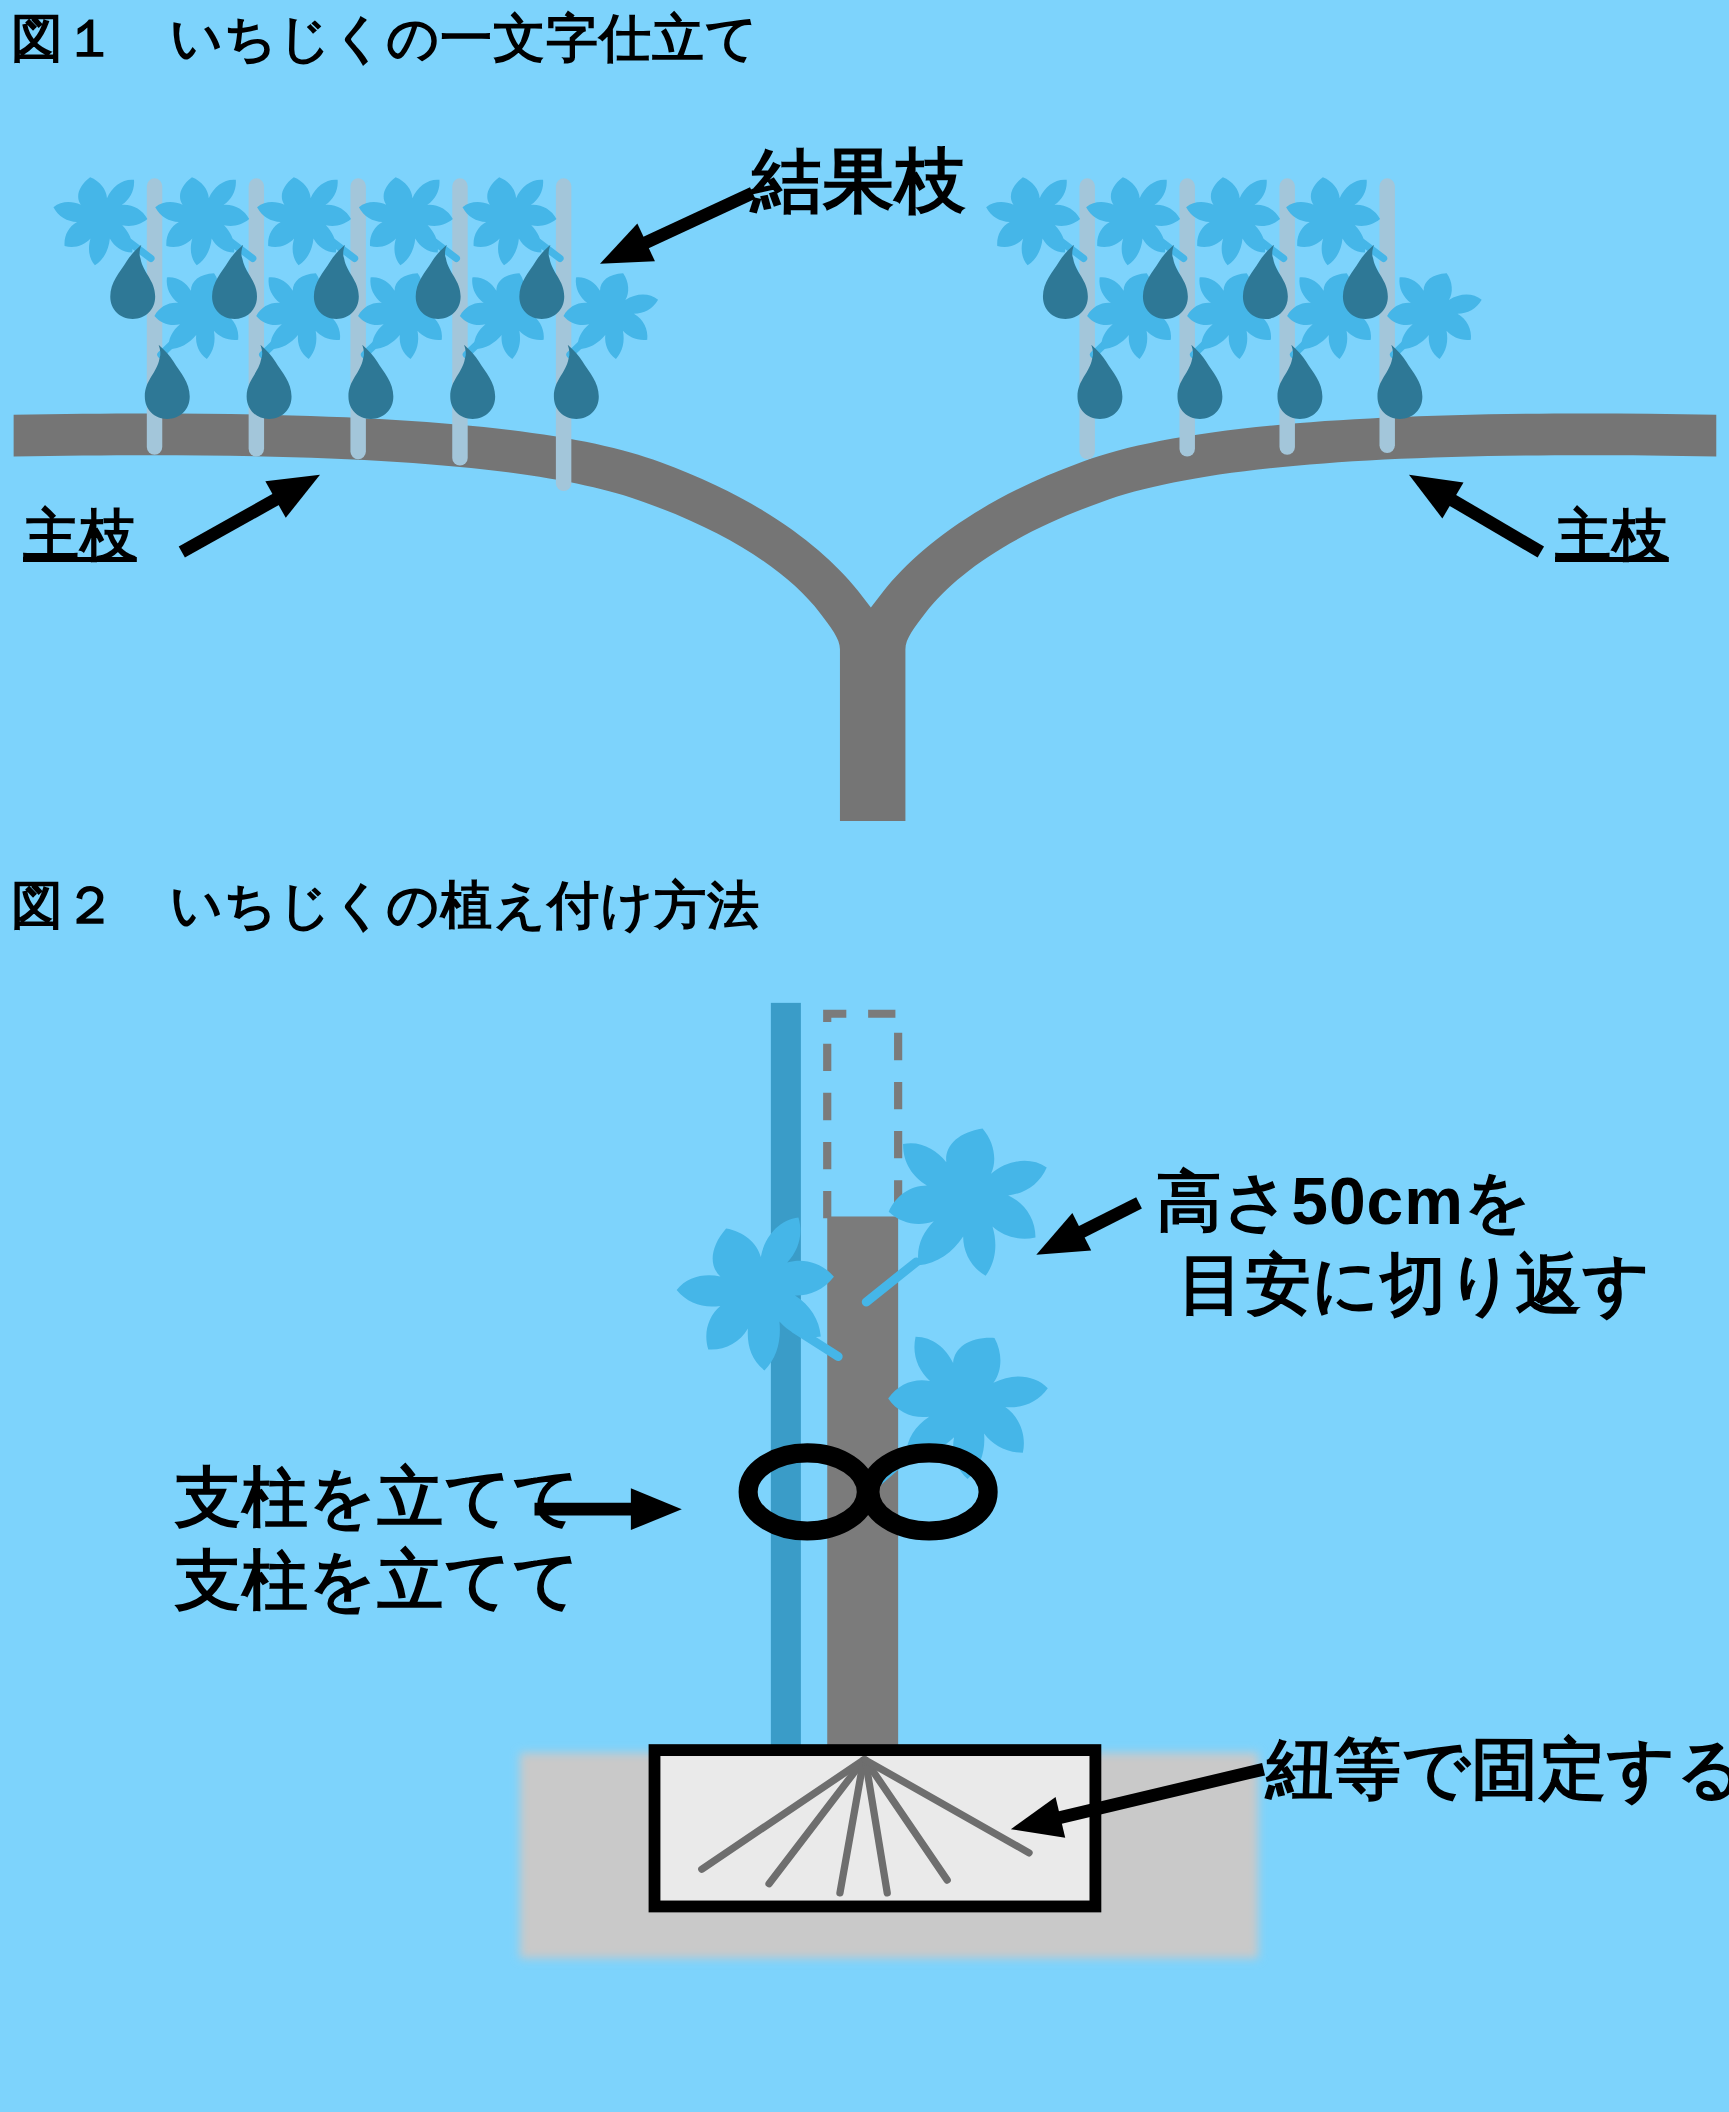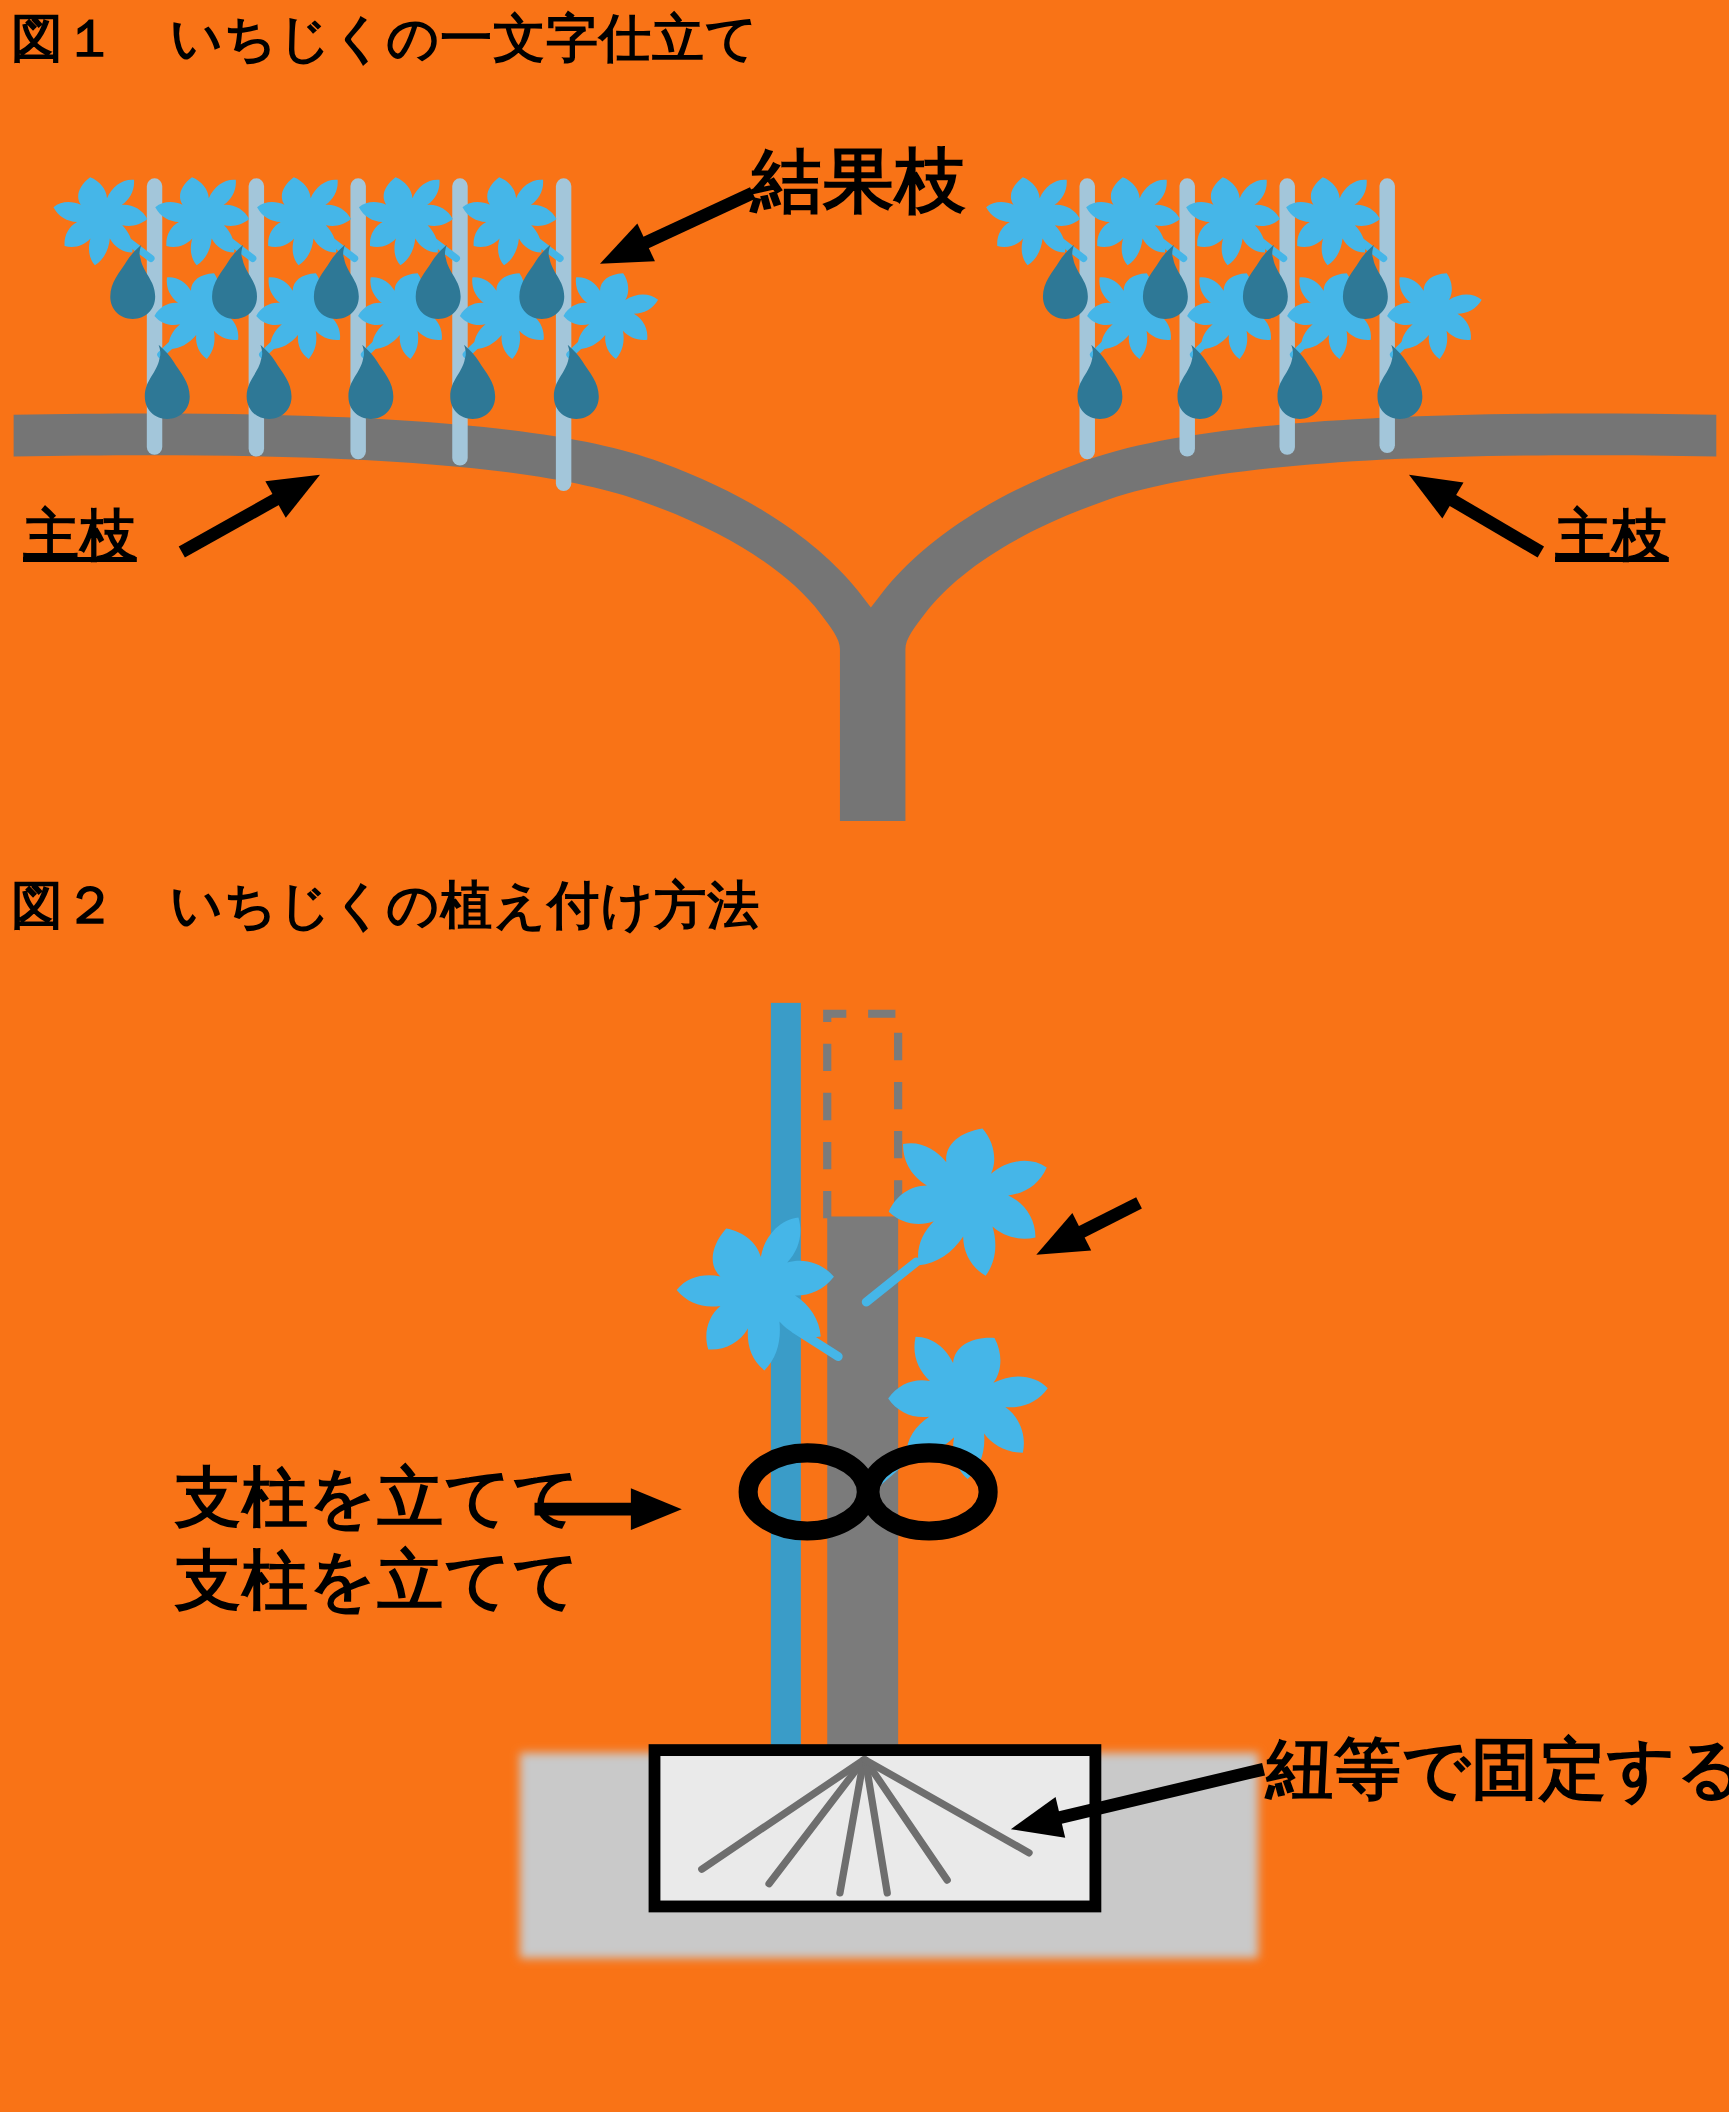--- a/index.html
+++ b/index.html
@@ -1,19 +1,19 @@
 <!DOCTYPE html>
 <html style="font-size:14.5px"><head>
 <meta charset="utf-8">
 <style>
   html,body{margin:0;padding:0;background:#ffffff;}
   #canvas{
     position:relative;
     width:1729px;height:2113px;
-    background:#f97316;
+    background:#7dd3fc;
     overflow:hidden;
     font-family:"Liberation Sans","DejaVu Sans",sans-serif;
   }
   #art{position:absolute;left:0;top:0;}
   .lbl{
     position:absolute;
     color:#000;
     font-weight:bold;
     white-space:pre;
     line-height:1.26;
@@ -226,20 +226,24 @@
   <div class="lbl title" style="left:11px;top:5.5px;">図１　いちじくの一文字仕立て</div>
 
   <div class="lbl" style="left:751px;top:136px;font-size:71px;">結果枝</div>
 
   <div class="lbl big" style="left:23px;top:500px;">主枝</div>
 
   <div class="lbl big" style="left:1555px;top:500px;">主枝</div>
 
   <div class="lbl title" style="left:11px;top:873px;">図２　いちじくの植え付け方法</div>
 
+  <div style="position:absolute;left:1156px;top:1160px;">
+    <div class="lbl mid" style="position:static;">高さ50cmを</div>
+    <div class="lbl mid" style="position:static;margin-left:22px;">目安に切り返す</div>
+  </div>
 
   <div style="position:absolute;left:175px;top:1456px;">
     <div class="lbl mid" style="position:static;">支柱を立てて</div>
     <div class="lbl mid" style="position:static;">支柱を立てて</div>
   </div>
 
   <div class="lbl" style="left:1266px;top:1727px;font-size:67px;">紐等で固定する</div>
 </div>
 
 

